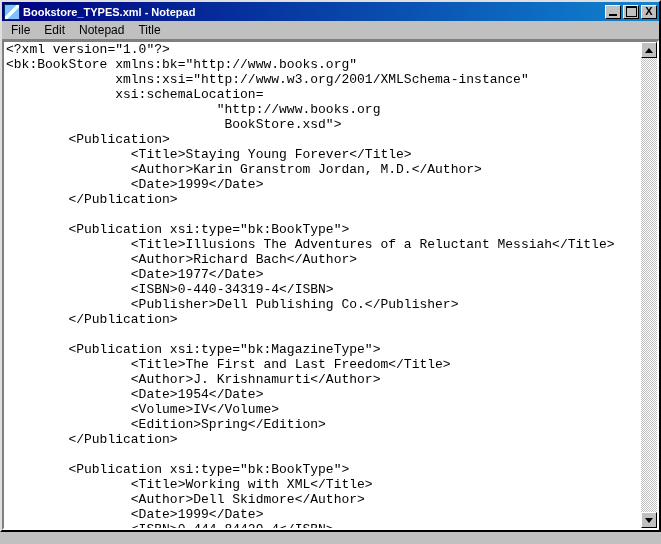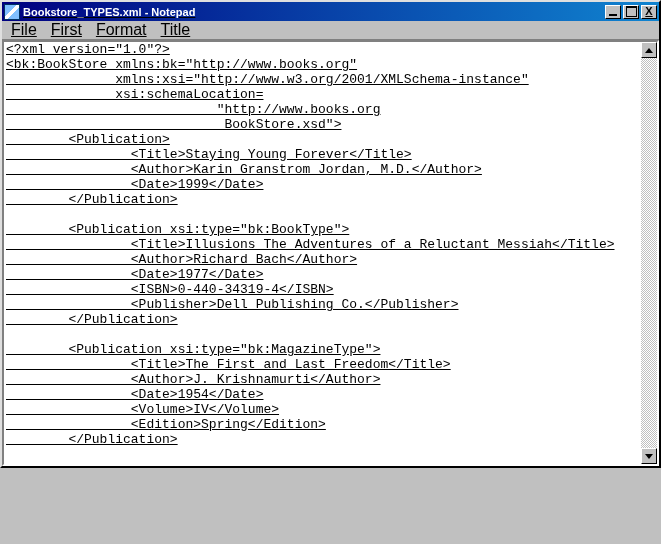--- a/index.html
+++ b/index.html
@@ -7,27 +7,26 @@
     margin: 0;
     padding: 0;
     font-family: Tahoma, Arial, sans-serif;
     background: #c0c0c0;
     width: 661px;
     height: 544px;
     overflow: hidden;
   }
   .window {
     width: 661px;
-    height: 468px;
+    height: 532px;
     border: 2px solid;
     border-color: #dfdfdf #000 #000 #dfdfdf;
     background: #c0c0c0;
     display: flex;
     flex-direction: column;
-    text-decoration: underline;
   }
   .titlebar {
     height: 19px;
     background: linear-gradient(to right, #000080, #1084d0);
     display: flex;
     align-items: center;
     padding: 0 2px;
     color: #fff;
     font-size: 11px;
     font-weight: bold;
@@ -52,21 +51,21 @@
     cursor: default;
   }
   .win-btn.min::before { content:""; display:block; width:8px; height:2px; background:#000; margin-top:6px;}
   .win-btn.max::before { content:""; display:block; width:9px; height:8px; border:1px solid #000; border-top:2px solid #000;}
   .win-btn.close { font-size:11px; line-height:9px; }
   .menubar {
     height: 19px;
     background: #c0c0c0;
     display: flex;
     align-items: center;
-    font-size: 16px;
+    font-size: 12px;
     padding: 0 2px;
     border-bottom: 1px solid #808080;
   }
   .menu-item {
     padding: 1px 7px;
     cursor: default;
   }
   .client {
     flex: 1;
     display: flex;
@@ -115,22 +114,22 @@
   <div class="titlebar">
     <div class="icon"></div>
     <div class="title-text">Bookstore_TYPES.xml - Notepad</div>
     <div class="win-btn min"></div>
     <div class="win-btn max"></div>
     <div class="win-btn close">X</div>
   </div>
 
   <div class="menubar">
     <div class="menu-item"><span>File</span></div>
-    <div class="menu-item"><span>First</span></div>
-    <div class="menu-item"><span>Format</span></div>
+    <div class="menu-item"><span>Edit</span></div>
+    <div class="menu-item"><span>Notepad</span></div>
     <div class="menu-item"><span>Title</span></div>
   </div>
 
   <div class="client">
     <div class="editor">&lt;?xml version="1.0"?&gt;
 &lt;bk:BookStore xmlns:bk="http://www.books.org"
               xmlns:xsi="http://www.w3.org/2001/XMLSchema-instance"
               xsi:schemaLocation=
                            "http://www.books.org
                             BookStore.xsd"&gt;

